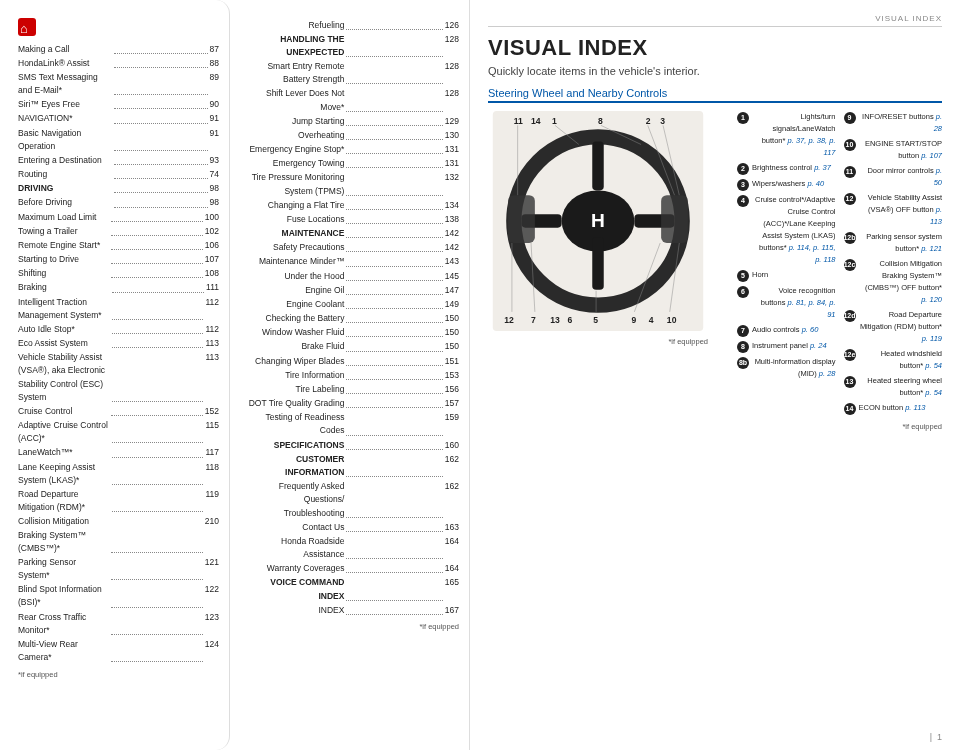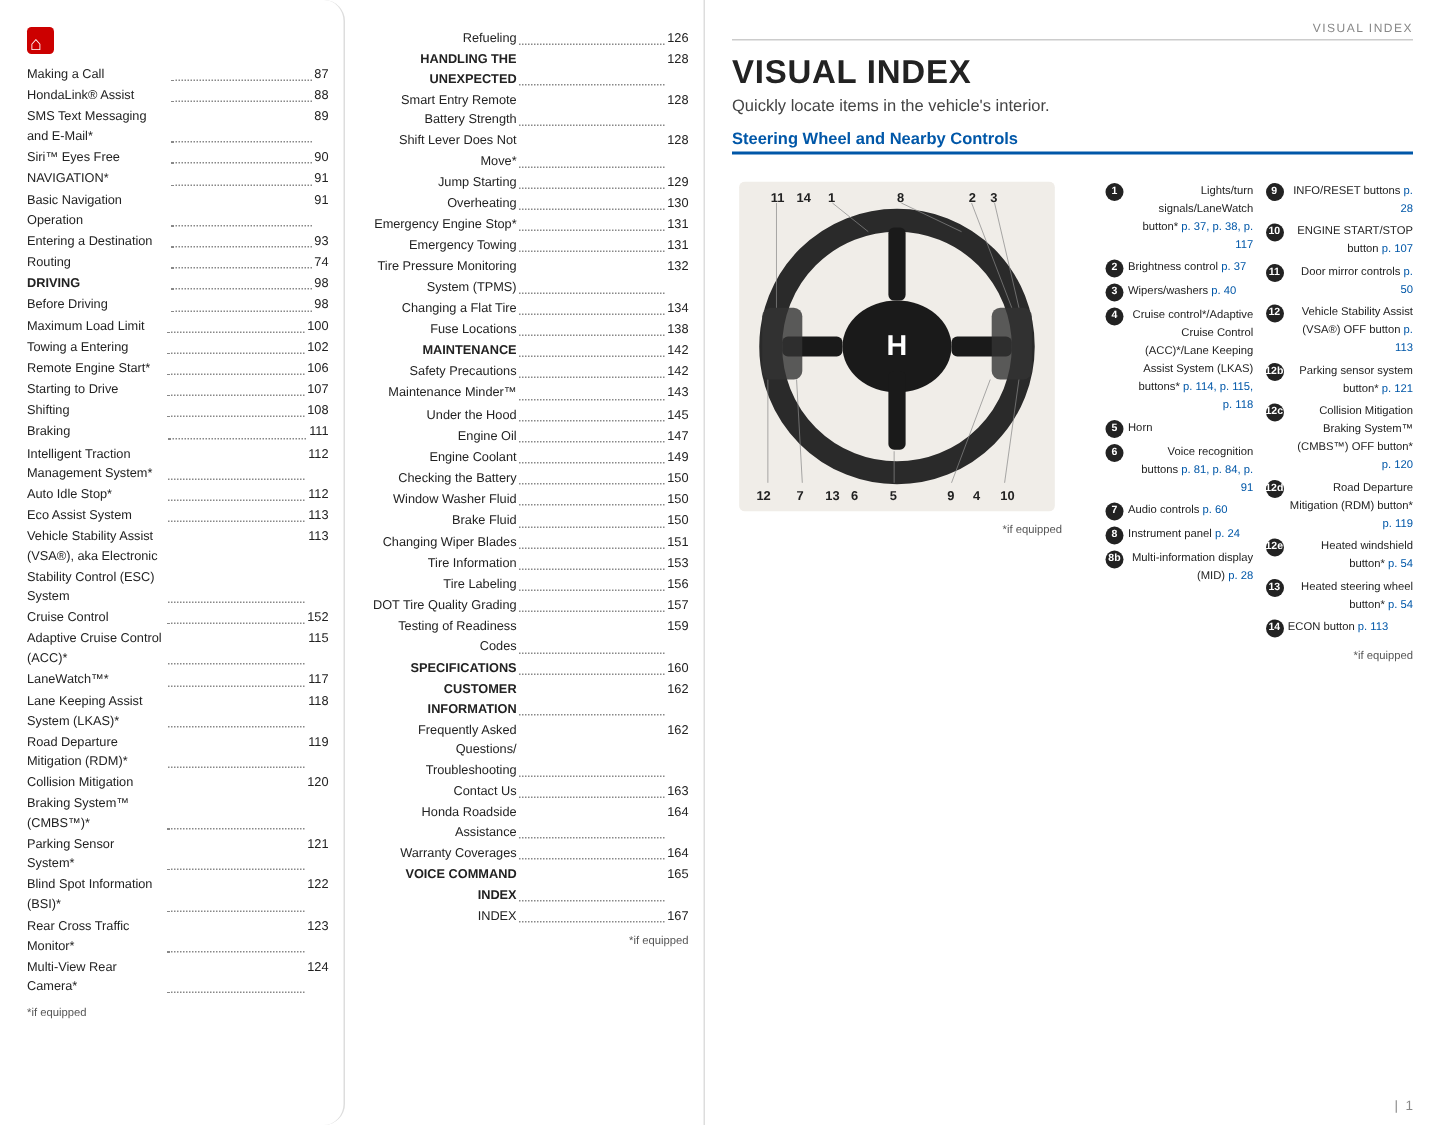--- a/index.html
+++ b/index.html
@@ -108,25 +108,25 @@
       margin-bottom: 4px;
       letter-spacing: 0.5px;
     }
     .visual-index-subtitle {
       font-size: 11px;
       color: #444;
       margin-bottom: 10px;
     }
     .section-title {
       font-size: 11px;
-      font-weight: bold;
+      font-weight: normal;
       color: #0057a8;
       border-bottom: 2px solid #0057a8;
       padding-bottom: 2px;
-      margin-bottom: 18px;
+      margin-bottom: 8px;
     }
     .steering-area {
       display: flex;
       gap: 29px;
     }
     .wheel-container {
       flex: 0 0 220px;
       position: relative;
     }
     .wheel-svg {
@@ -157,20 +157,21 @@
       align-items: center;
       justify-content: center;
       flex-shrink: 0;
       margin-top: 1px;
     }
     .callout-text {
       color: #222;
     }
     .callout-text .page-ref {
       color: #0057a8;
+      font-style: italic;
     }
     .footnote {
       font-size: 7.5px;
       color: #555;
       text-align: right;
       margin-top: 4px;
     }
     .page-footer {
       position: absolute;
       bottom: 8px;
@@ -244,21 +245,21 @@
           <span class="toc-label">Before Driving </span>
           <span class="toc-dots"></span>
           <span class="toc-page">98</span>
         </div>
         <div class="toc-item">
           <span class="toc-label">Maximum Load Limit </span>
           <span class="toc-dots"></span>
           <span class="toc-page">100</span>
         </div>
         <div class="toc-item">
-          <span class="toc-label">Towing a Entering </span>
+          <span class="toc-label">Towing a Trailer </span>
           <span class="toc-dots"></span>
           <span class="toc-page">102</span>
         </div>
         <div class="toc-item">
           <span class="toc-label">Remote Engine Start* </span>
           <span class="toc-dots"></span>
           <span class="toc-page">106</span>
         </div>
         <div class="toc-item">
           <span class="toc-label">Starting to Drive </span>
@@ -316,21 +317,21 @@
           <span class="toc-page">118</span>
         </div>
         <div class="toc-item">
           <span class="toc-label">Road Departure Mitigation (RDM)* </span>
           <span class="toc-dots"></span>
           <span class="toc-page">119</span>
         </div>
         <div class="toc-item">
           <span class="toc-label">Collision Mitigation Braking System™ (CMBS™)* </span>
           <span class="toc-dots"></span>
-          <span class="toc-page">120</span>
+          <span class="toc-page">210</span>
         </div>
         <div class="toc-item">
           <span class="toc-label">Parking Sensor System* </span>
           <span class="toc-dots"></span>
           <span class="toc-page">121</span>
         </div>
         <div class="toc-item">
           <span class="toc-label">Blind Spot Information (BSI)* </span>
           <span class="toc-dots"></span>
           <span class="toc-page">122</span>

